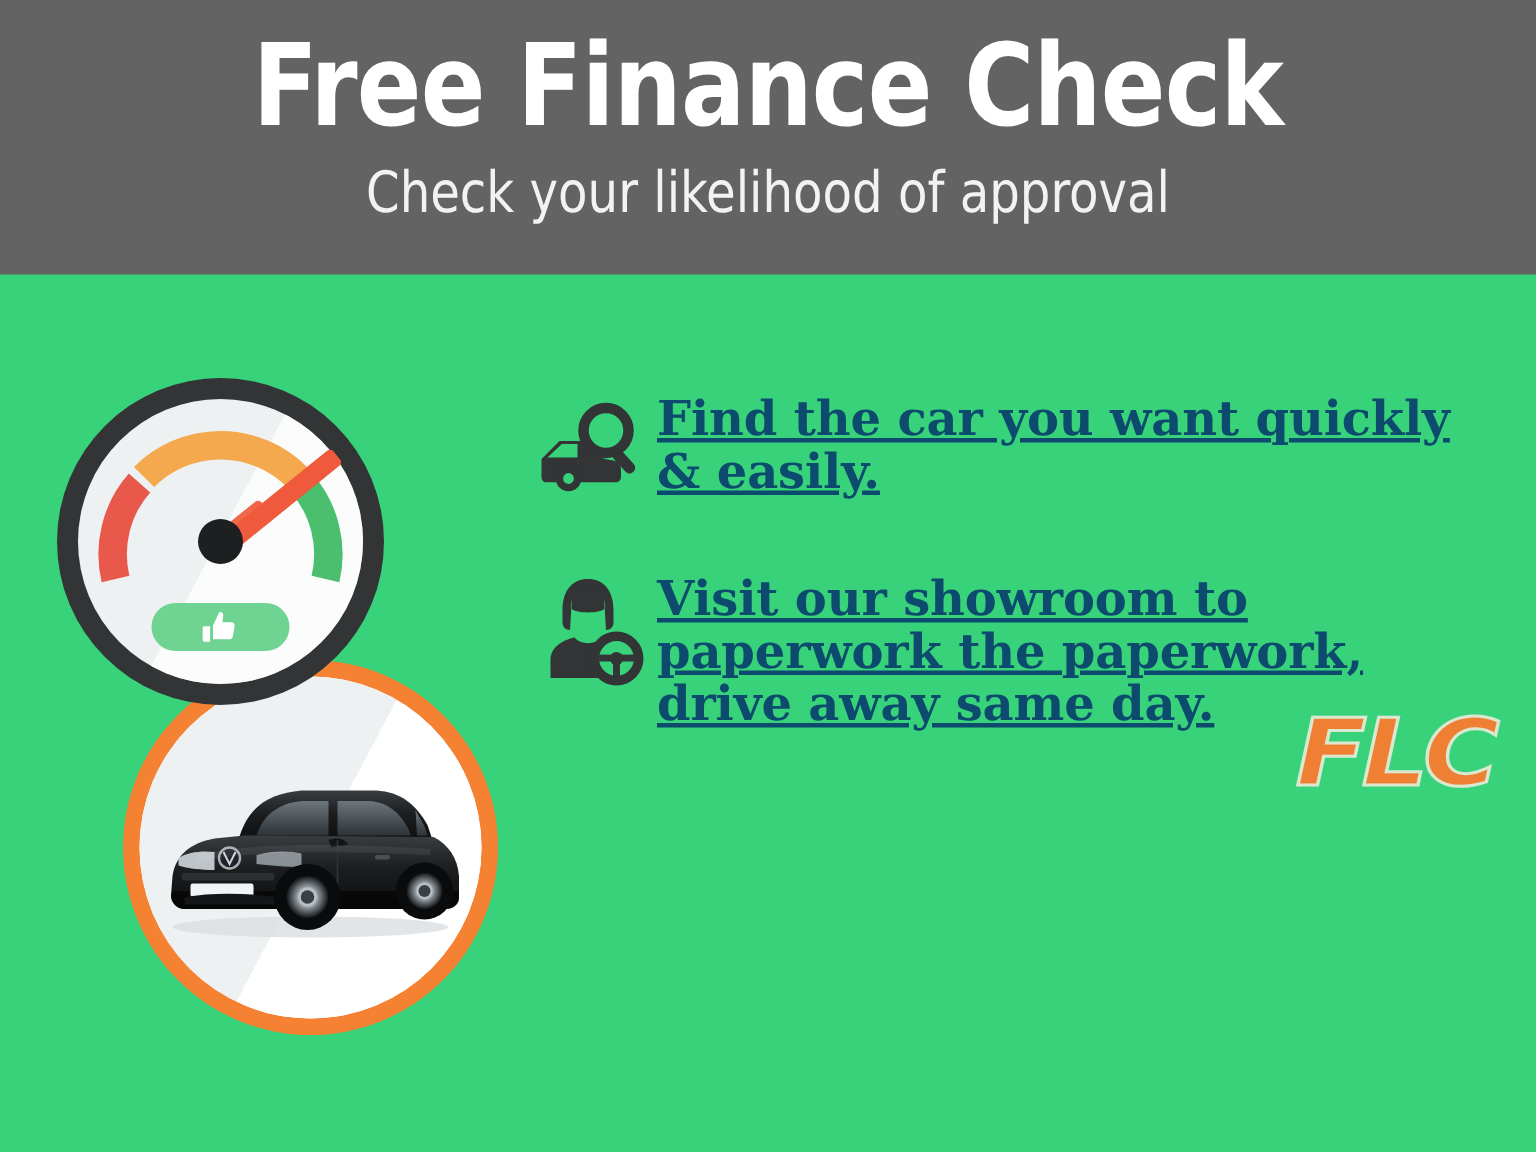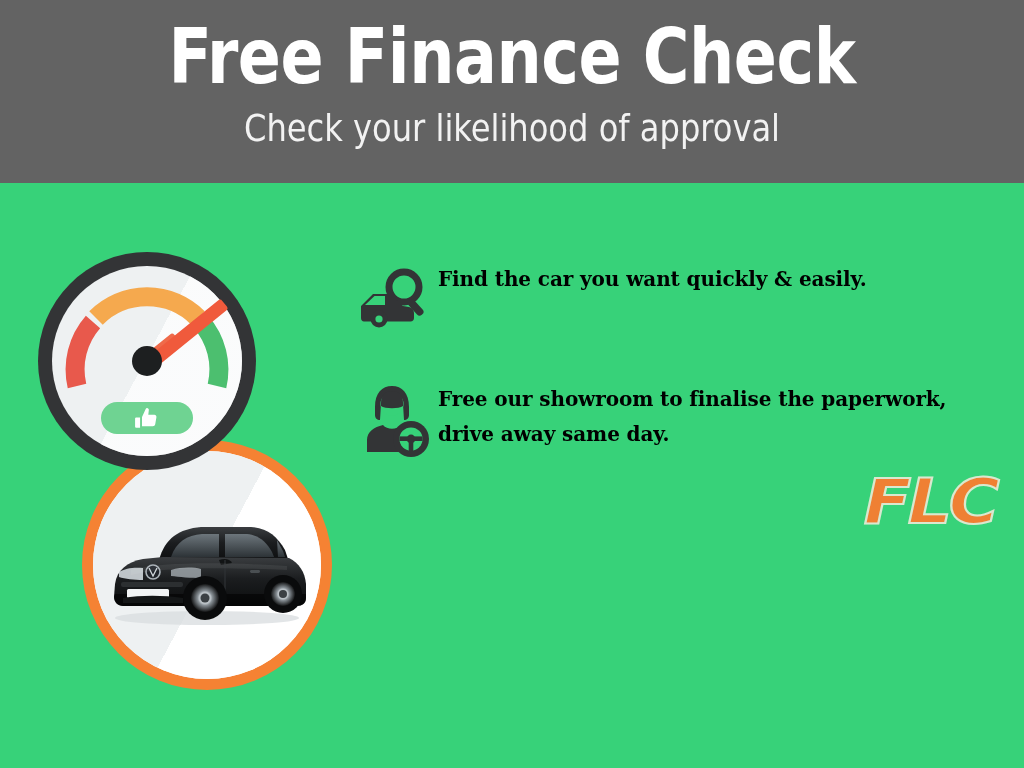--- a/index.html
+++ b/index.html
@@ -194,25 +194,26 @@
     display: flex;
     align-items: flex-start;
     justify-content: center;
     padding-top: 4px;
   }
   .feature-icon svg { display: block; }
   .feature-text {
     flex: 1;
     font-family: "DejaVu Serif", "Liberation Serif", serif;
     font-weight: bold;
-    font-size: 20px;
+    font-size: 32px;
     line-height: 35px;
-    color: #000000;
+    color: #0c4a6e;
     padding-top: 4px;
     letter-spacing: -0.1px;
+    text-decoration: underline;
   }
 
   
   .logo {
     position: absolute;
     right: 28px;
     bottom: 22px;
     font-family: "DejaVu Sans", sans-serif;
     font-size: 62px;
     font-weight: bold;
@@ -345,20 +346,20 @@
             <path d="M22 21 C22 13 26.5 9 33 9 C39.5 9 44 13 44 21 L44 24 C40 27 26 27 22 24 Z"></path>
             <path d="M8 70 L8 58 C8 50 15 45 24 43 C28 48 38 48 42 43 C44.5 43.5 47 44.3 49 45.4 C43.5 48.4 40 54 40 61 C40 64.3 40.9 67.4 42.4 70 Z"></path>
             <circle cx="52" cy="57" r="18"></circle>
             <circle cx="52" cy="57" r="11.6" fill="#37d279"></circle>
             <circle cx="52" cy="57" r="4.4"></circle>
             <rect x="40.4" y="54.4" width="23.2" height="4.6"></rect>
             <rect x="49.7" y="57" width="4.6" height="13"></rect>
           </g>
         </svg>
       </div>
-      <div class="feature-text">Free our showroom to finalise the paperwork, drive away same day.</div>
+      <div class="feature-text">Visit our showroom to paperwork the paperwork, drive away same day.</div>
     </div>
 
   </div>
 
   <div class="logo">FLC</div>
 
 </div>
 
 </body></html>

